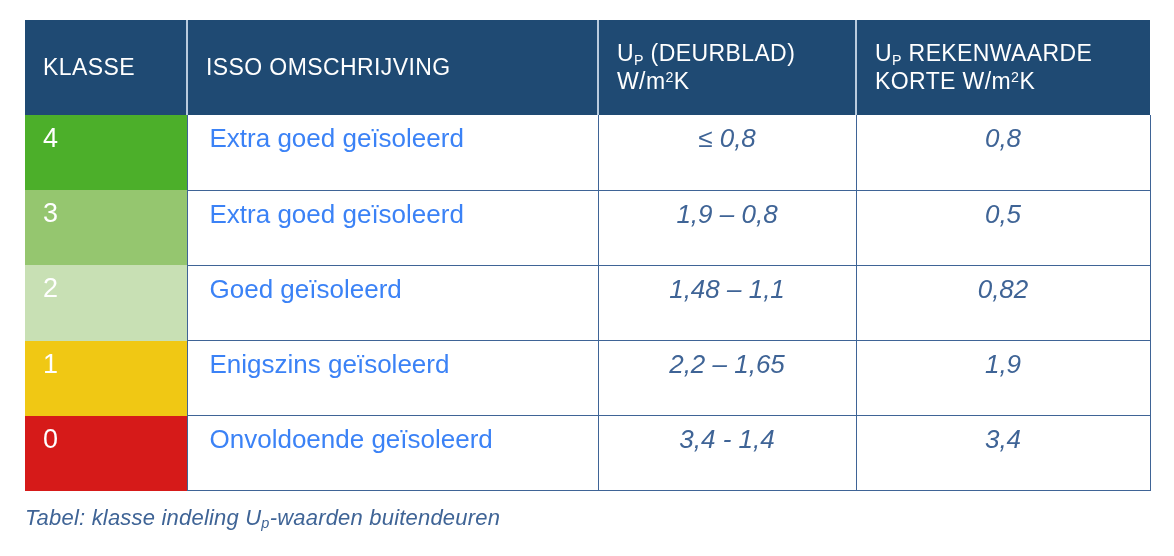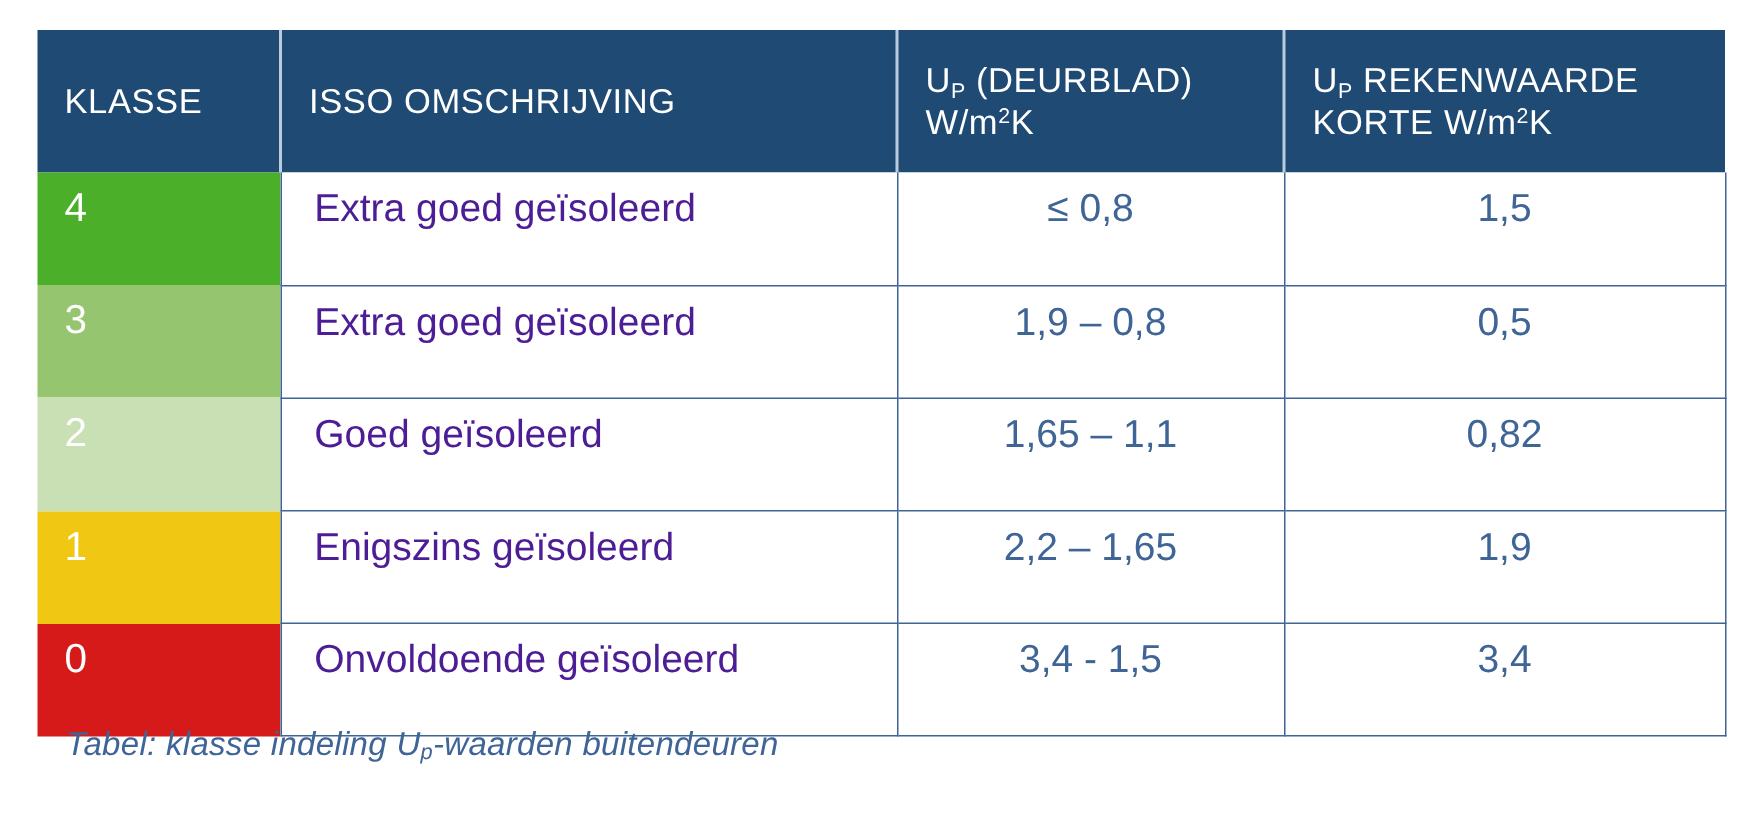--- a/index.html
+++ b/index.html
@@ -83,53 +83,53 @@
   }
   tbody tr td.klasse-cell {
     border: none;
     color: #ffffff;
     font-size: 27px;
     padding: 10px 0 0 18px;
     vertical-align: top;
     line-height: 1;
   }
   tbody td.desc-cell {
-    color: #4c1d95;
+    color: #3b82f6;
     font-size: 26px;
     padding: 9px 0 0 22px;
     line-height: 1.1;
     border-left: 1px solid #3F6496;
     border-right: 1px solid #3F6496;
     margin-top: 25px;
   }
   tbody td.num-cell {
     color: #3F6496;
     font-size: 26px;
     text-align: center;
     padding: 9px 0 0 0;
     line-height: 1.1;
     border-left: 1px solid #3F6496;
     border-right: 1px solid #3F6496;
+    font-style: italic;
   }
   tbody tr:first-child td.desc-cell,
   tbody tr:first-child td.num-cell {
     border-top: none;
   }
 
   
   .caption {
     position: absolute;
     left: 25px;
-    top: 483px;
+    top: 505px;
     font-size: 22px;
     font-style: italic;
     color: #3F6496;
     letter-spacing: 0.2px;
     white-space: nowrap;
-    margin-left: 19px;
   }
   .caption sub {
     font-size: 0.66em;
     vertical-align: baseline;
     position: relative;
     bottom: -0.2em;
   }
 </style>
 </head>
 <body>
@@ -162,52 +162,52 @@
           </th>
         </tr>
       </thead>
       <tbody>
         <tr>
           <td class="klasse-cell" style="background: rgb(76, 175, 42);">
             <span>4</span>
           </td>
           <td class="desc-cell">Extra goed geïsoleerd</td>
           <td class="num-cell">≤ 0,8</td>
-          <td class="num-cell">1,5</td>
+          <td class="num-cell">0,8</td>
         </tr>
         <tr>
           <td class="klasse-cell" style="background: rgb(149, 198, 111);">
             <span>3</span>
           </td>
           <td class="desc-cell">Extra goed geïsoleerd</td>
           <td class="num-cell">1,9 – 0,8</td>
           <td class="num-cell">0,5</td>
         </tr>
         <tr>
           <td class="klasse-cell" style="background: rgb(200, 224, 180);">
             <span>2</span>
           </td>
           <td class="desc-cell">Goed geïsoleerd</td>
-          <td class="num-cell">1,65 – 1,1</td>
+          <td class="num-cell">1,48 – 1,1</td>
           <td class="num-cell">0,82</td>
         </tr>
         <tr>
           <td class="klasse-cell" style="background: rgb(240, 200, 20);">
             <span>1</span>
           </td>
           <td class="desc-cell">Enigszins geïsoleerd</td>
           <td class="num-cell">2,2 – 1,65</td>
           <td class="num-cell">1,9</td>
         </tr>
         <tr>
           <td class="klasse-cell" style="background: rgb(214, 26, 25);">
             <span>0</span>
           </td>
           <td class="desc-cell">Onvoldoende geïsoleerd</td>
-          <td class="num-cell">3,4 - 1,5</td>
+          <td class="num-cell">3,4 - 1,4</td>
           <td class="num-cell">3,4</td>
         </tr>
       </tbody>
     </table>
   </div>
 
   <div class="caption"><span>Tabel: klasse indeling U</span><sub>p</sub><span>-waarden buitendeuren</span></div>
 
 </div>
 

